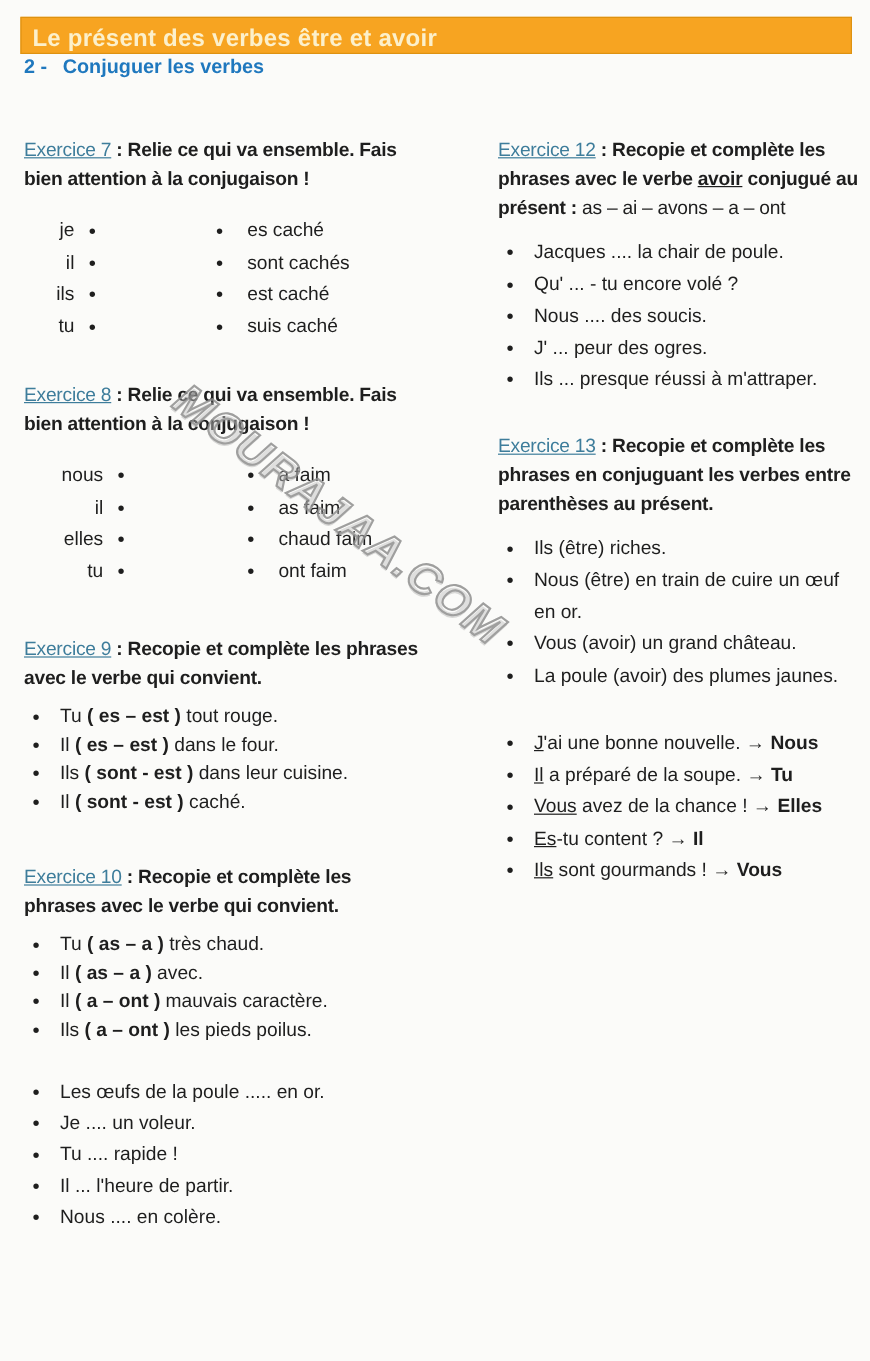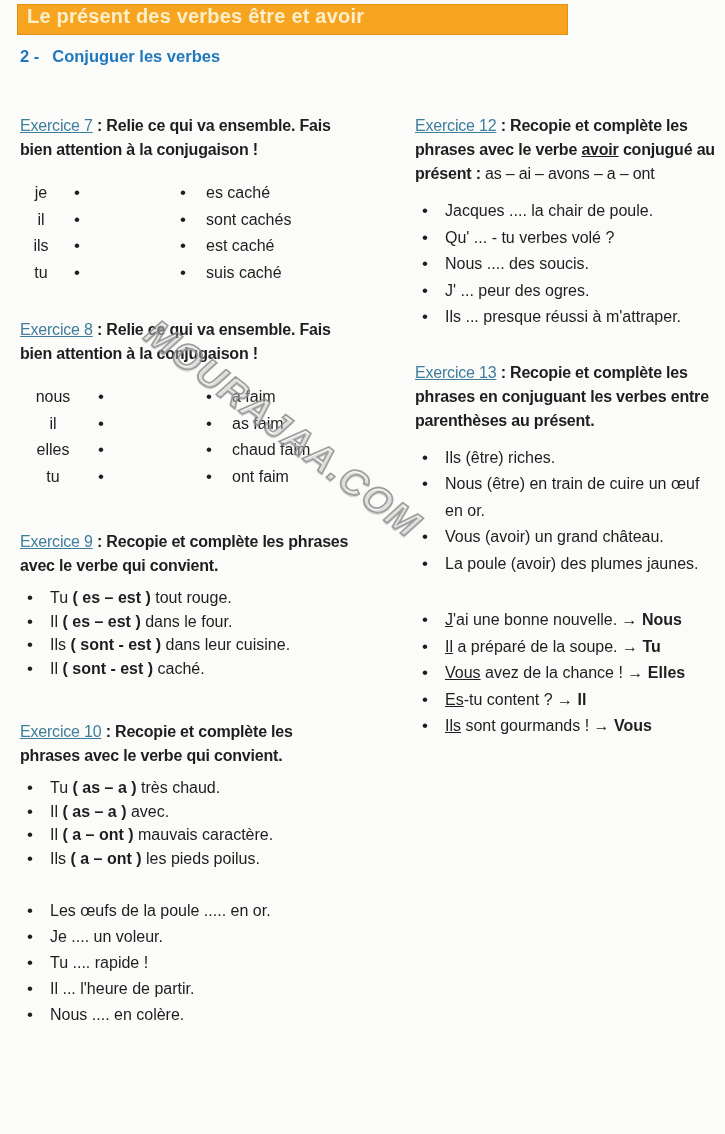--- a/index.html
+++ b/index.html
@@ -8,23 +8,23 @@
     --watermark-outline:#8F8F8F; --page-bg:#FBFBF9;
   }
   *{box-sizing:border-box;}
   html,body{margin:0;padding:0;}
   body{
     width:725px;height:1134px;position:relative;overflow:hidden;
     background:var(--page-bg);color:var(--body-text);
     font-family:"Liberation Sans",sans-serif;font-size:16px;
   }
   .title-bar{
-    position:absolute;left:17px;top:4px;width:551px;height:31px;
+    position:absolute;left:17px;top:14px;width:693px;height:31px;
     background:var(--title-bg);border:1px solid var(--title-border);
-    display:flex;align-items:flex-start;padding-left:9px;
+    display:flex;align-items:flex-end;padding-left:9px;
   }
   .title-text{color:var(--title-text);font-weight:bold;font-size:20px;letter-spacing:.2px;}
   .subtitle{
     position:absolute;left:20px;top:47px;display:flex;gap:13px;
     color:var(--subtitle-text);font-weight:bold;font-size:16.5px;
   }
   .col{position:absolute;top:108px;}
   .col-left{left:20px;width:334px;}
   .col-right{left:415px;width:302px;}
   .sec{margin:0;}
@@ -32,21 +32,21 @@
   .mt-xl{margin-top:40px;} .mt-xxl{margin-top:30px;}
   .ex-head{margin:0;font-size:16px;line-height:24px;letter-spacing:-.2px;}
   .ex-label{color:var(--heading-text);text-decoration:underline;}
   .colon{font-weight:bold;color:var(--body-text);white-space:pre;}
   .b{font-weight:bold;}
   .u{text-decoration:underline;}
   .bu{font-weight:bold;text-decoration:underline;}
   
   .match{margin-top:18px;}
   .match-row{display:flex;line-height:26.5px;}
-  .m-pron{text-align:center;}
+  .m-pron{text-align:right;}
   .m7 .m-pron{width:42px;} .m7 .m-sp{width:88px;}
   .m8 .m-pron{width:66px;} .m8 .m-sp{width:90px;}
   .m-dot{width:30px;text-align:center;font-size:17px;}
   .m-dot.r{width:26px;text-align:left;}
   .m-phrase{flex:1;}
   
   .blist{list-style:none;margin:12px 0 0;padding:0;}
   .blist li{display:flex;line-height:26.5px;}
   .blist .dot{width:30px;padding-left:7px;font-size:17px;flex:none;}
   .blist .itx{flex:1;}
@@ -223,21 +223,21 @@
 
   <section class="sec mt-sm">
     <p class="ex-head"><span class="ex-label">Exercice 12</span><span class="colon"> : </span><span><span class="b">Recopie et complète les phrases avec le verbe </span><span class="bu">avoir</span><span class="b"> conjugué au présent :</span><span> as – ai – avons – a – ont</span></span></p>
     <ul class="blist">
       <li>
           <span class="dot">•</span>
           <span class="itx"><span>Jacques .... la chair de poule.</span></span>
         </li>
       <li>
           <span class="dot">•</span>
-          <span class="itx"><span>Qu' ... - tu verbes volé ?</span></span>
+          <span class="itx"><span>Qu' ... - tu encore volé ?</span></span>
         </li>
       <li>
           <span class="dot">•</span>
           <span class="itx"><span>Nous .... des soucis.</span></span>
         </li>
       <li>
           <span class="dot">•</span>
           <span class="itx"><span>J' ... peur des ogres.</span></span>
         </li>
       <li>

